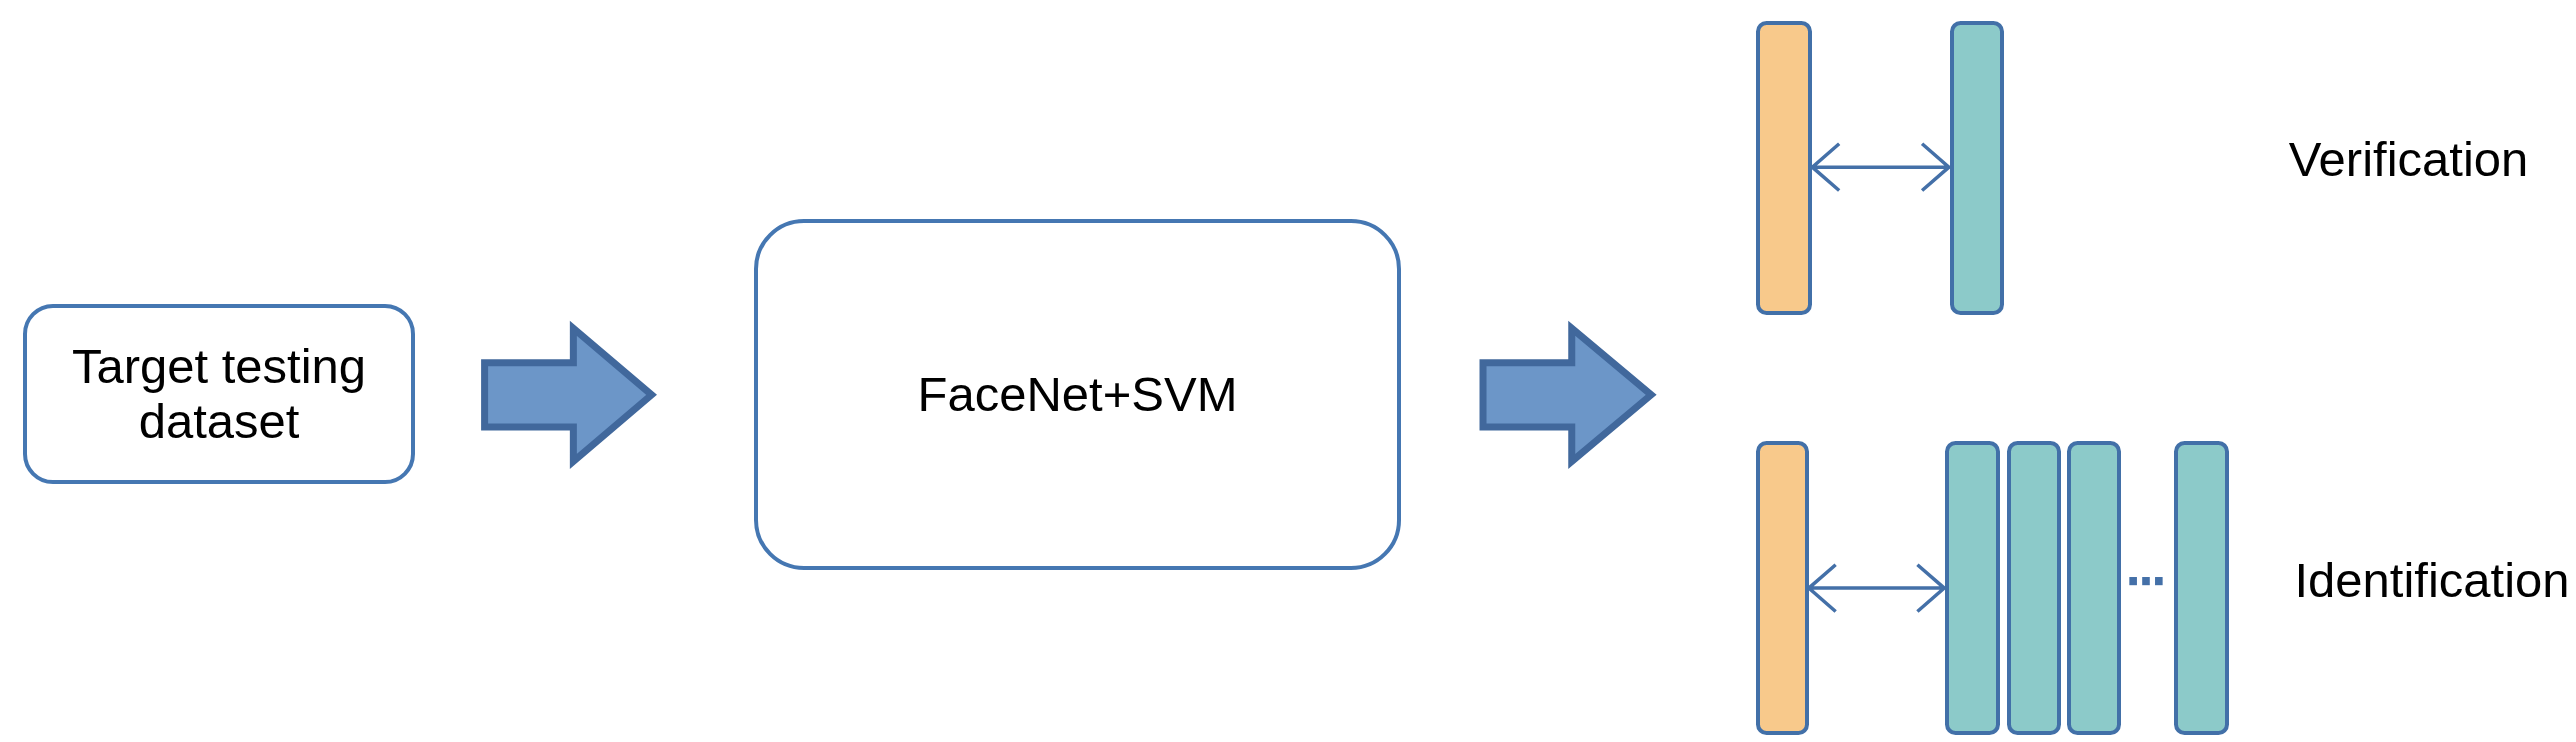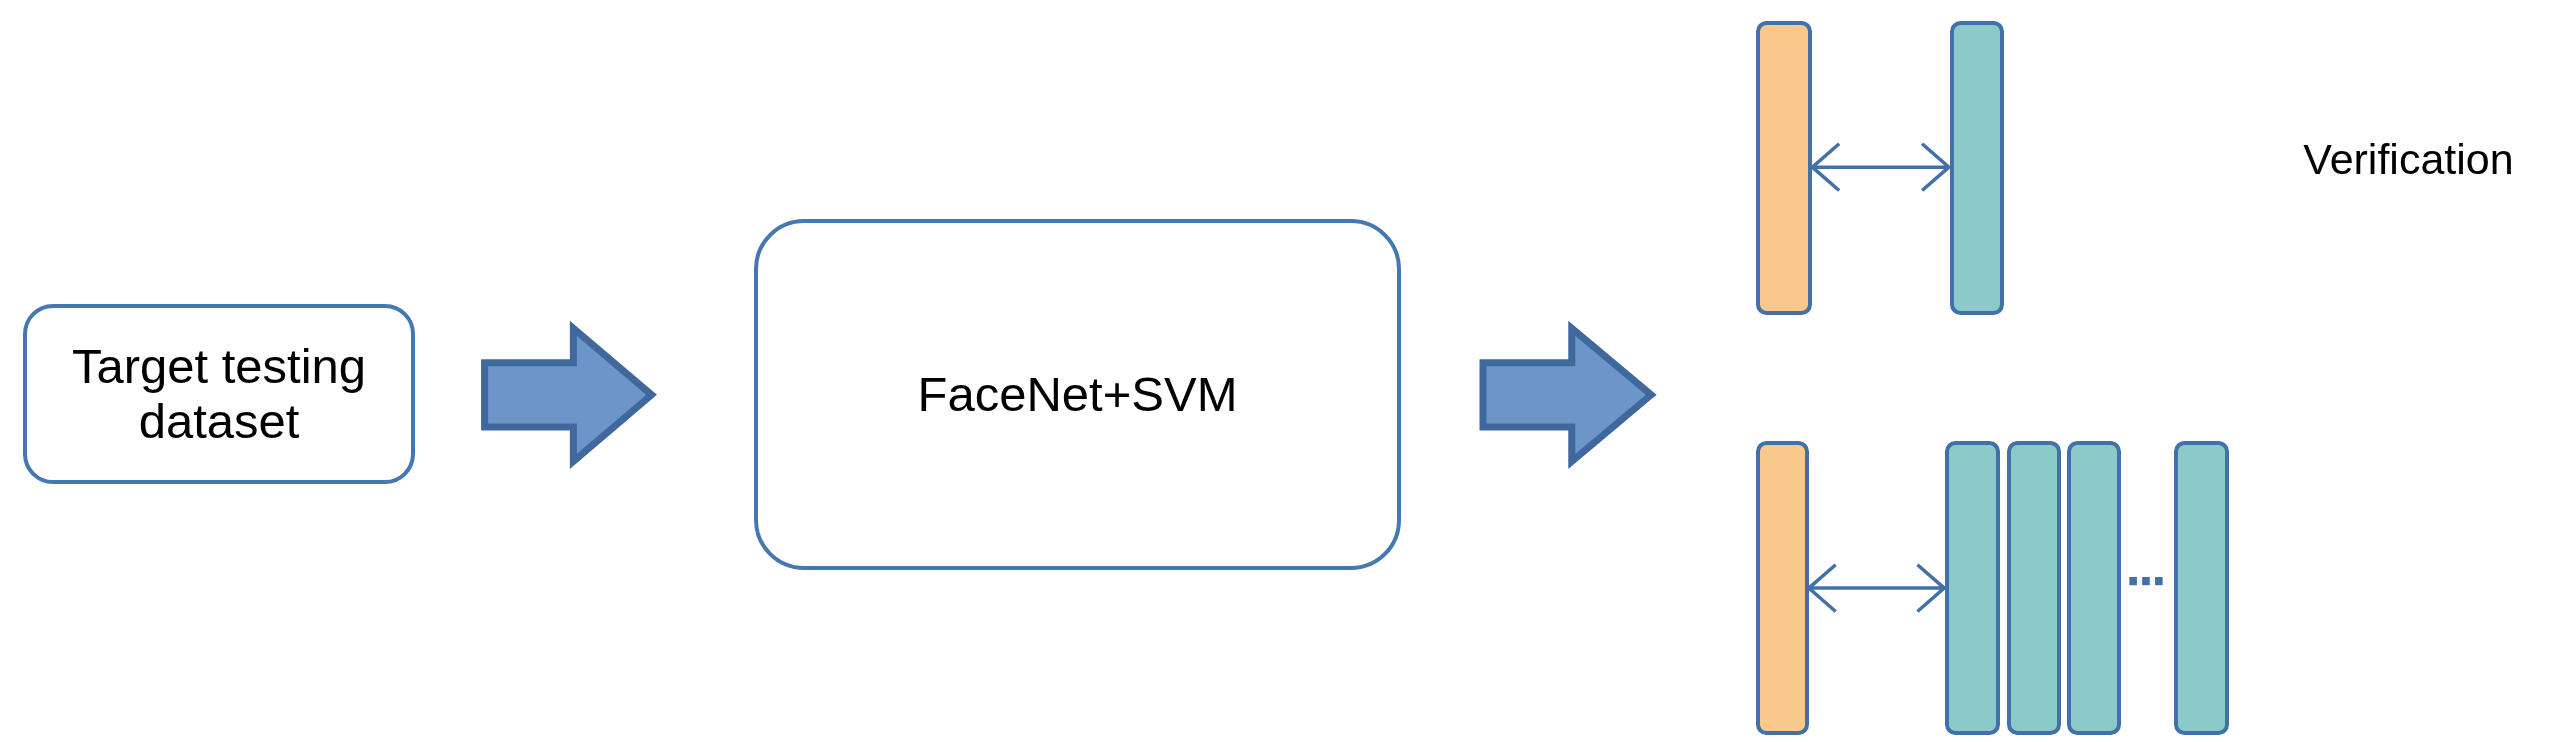--- a/index.html
+++ b/index.html
@@ -76,21 +76,21 @@
   .ver-probe   { left: 1756px; top: 21px;  width: 56px; height: 294px; }
   .ver-gallery { left: 1950px; top: 21px;  width: 54px; height: 294px; }
   .id-probe    { left: 1756px; top: 441px; width: 53px; height: 294px; }
   .id-g1       { left: 1945px; top: 441px; width: 55px; height: 294px; }
   .id-g2       { left: 2007px; top: 441px; width: 54px; height: 294px; }
   .id-g3       { left: 2067px; top: 441px; width: 54px; height: 294px; }
   .id-g4       { left: 2174px; top: 441px; width: 55px; height: 294px; }
 
   .task-label {
     position: absolute;
-    font-size: 43px;
+    font-size: 49px;
     line-height: 49px;
     text-align: center;
     color: var(--text);
     white-space: nowrap;
   }
   .verification-label { left: 2277px; top: 135px; width: 263px; }
   .identification-label { left: 2292px; top: 556px; width: 280px; }
 
   .block-arrow {
     fill: var(--flow-fill);
@@ -138,15 +138,16 @@
 
   <div class="bar probe ver-probe"></div>
   <div class="bar gallery ver-gallery"></div>
   <div class="task-label verification-label">Verification</div>
 
   <div class="bar probe id-probe"></div>
   <div class="bar gallery id-g1"></div>
   <div class="bar gallery id-g2"></div>
   <div class="bar gallery id-g3"></div>
   <div class="bar gallery id-g4"></div>
+  <div class="task-label identification-label">Identification</div>
 
 </div>
 
 
 </body></html>

